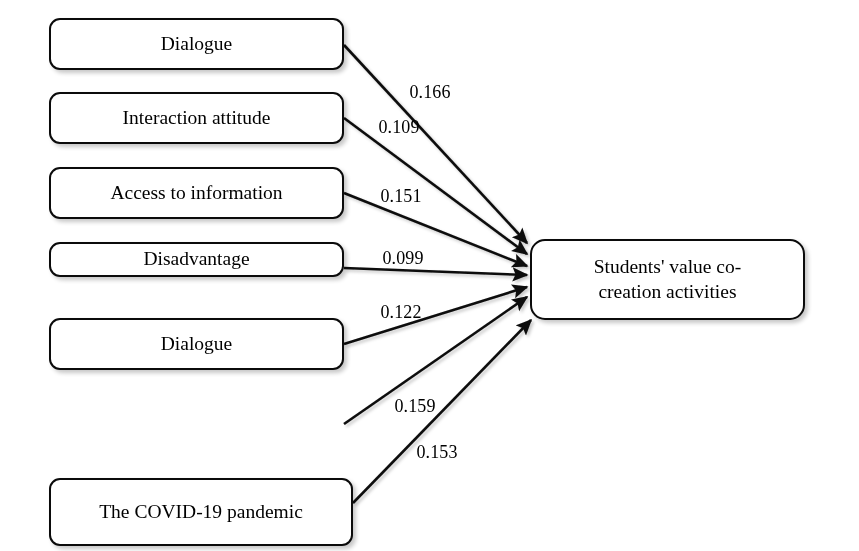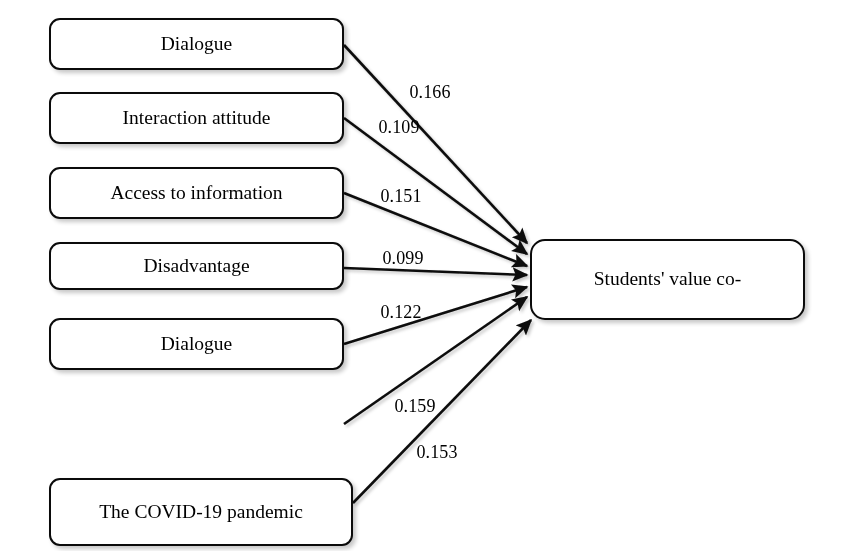--- a/index.html
+++ b/index.html
@@ -81,33 +81,34 @@
 
   <div class="node-box" style="left: 49px; top: 18px; width: 295px; height: 52px;">
     <span>Dialogue</span>
   </div>
   <div class="node-box" style="left: 49px; top: 92px; width: 295px; height: 52px;">
     <span>Interaction attitude</span>
   </div>
   <div class="node-box" style="left: 49px; top: 167px; width: 295px; height: 52px;">
     <span>Access to information</span>
   </div>
-  <div class="node-box" style="left: 49px; top: 242px; width: 295px; height: 48px;">
+  <div class="node-box" style="left: 49px; top: 242px; width: 295px; height: 35px;">
     <span>Disadvantage</span>
   </div>
   <div class="node-box" style="left: 49px; top: 318px; width: 295px; height: 52px;">
     <span>Dialogue</span>
   </div>
   <div class="node-box" style="left: 49px; top: 478px; width: 304px; height: 68px; justify-content: center;">
     <span>The COVID-19 pandemic</span>
   </div>
 
   <div class="node-box target" id="target-box" style="left: 530px; top: 239px; width: 275px; height: 81px;">
     <span>
       <span>Students' value co-</span><br>
+      <span>creation activities</span>
     </span>
   </div>
 
   <div id="edge-labels">
       <div class="edge-label" style="left: 430px; top: 92px;">0.166</div>
       <div class="edge-label" style="left: 399px; top: 127px;">0.109</div>
       <div class="edge-label" style="left: 401px; top: 196px;">0.151</div>
       <div class="edge-label" style="left: 403px; top: 258px;">0.099</div>
       <div class="edge-label" style="left: 401px; top: 312px;">0.122</div>
       <div class="edge-label" style="left: 415px; top: 406px;">0.159</div>

